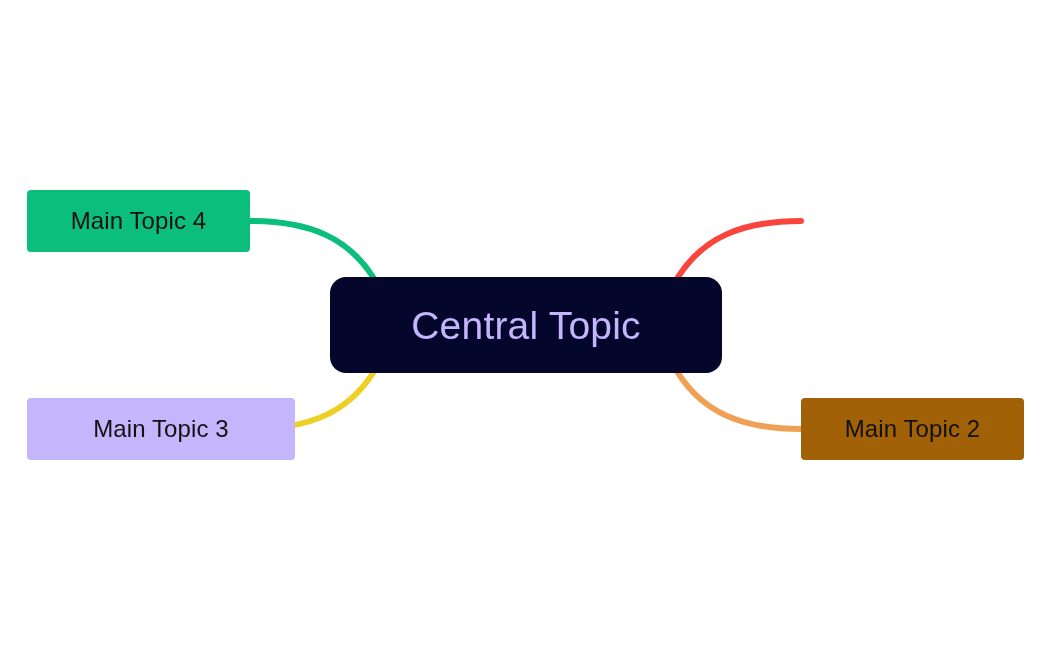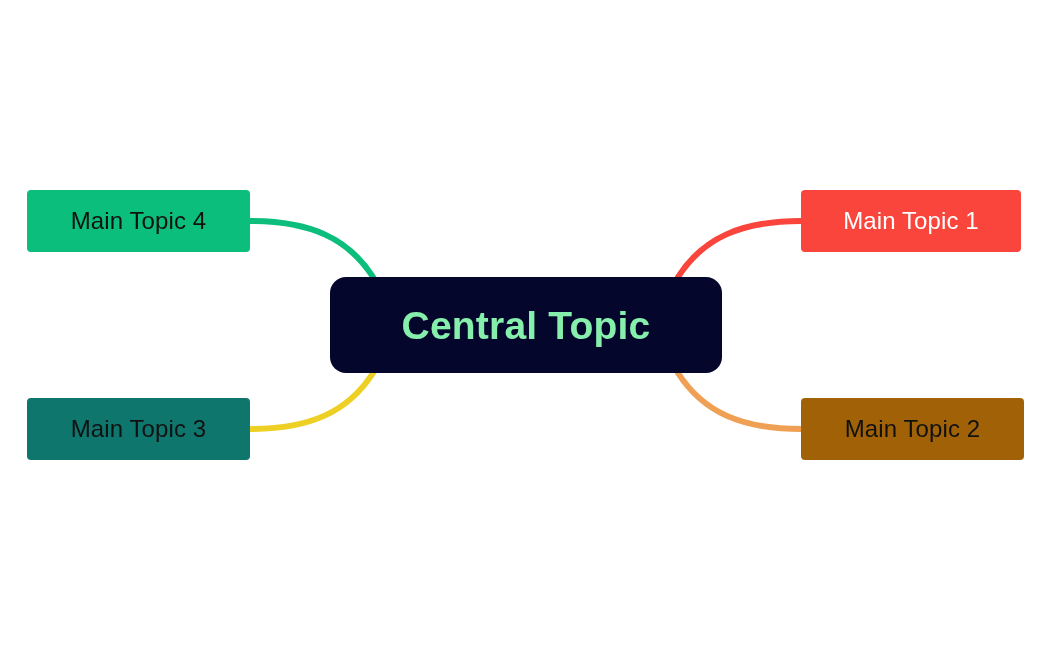--- a/index.html
+++ b/index.html
@@ -43,23 +43,23 @@
   #central-node {
     left: 330px;
     top: 277px;
     width: 392px;
     height: 96px;
     border-radius: 16px;
     background: #05062b;
     z-index: 3;
   }
   #central-node .node-label {
-    color: #86efac;
+    color: #c4b5fd;
     font-size: 39px;
-    font-weight: 700;
+    font-weight: 400;
     letter-spacing: 0.2px;
   }
   .topic-node {
     height: 62px;
     z-index: 3;
     font-size: 24px;
     font-weight: 500;
   }
   #node-topic-1 {
     left: 801px;
@@ -71,22 +71,22 @@
   #node-topic-2 {
     left: 801px;
     top: 398px;
     width: 223px;
     background: #a16207;
   }
   #node-topic-2 .node-label { color: #111111; }
   #node-topic-3 {
     left: 27px;
     top: 398px;
-    width: 223px;
-    background: #0f766e;
+    width: 268px;
+    background: #c4b5fd;
   }
   #node-topic-3 .node-label { color: #111111; }
   #node-topic-4 {
     left: 27px;
     top: 190px;
     width: 223px;
     background: #0cbe7b;
   }
   #node-topic-4 .node-label { color: #111111; }
 </style>
@@ -99,23 +99,20 @@
     <path d="M 250 221 C 310 221 348 238 373 277" fill="none" stroke="#0cbe7b" stroke-width="6" stroke-linecap="round"></path>
     <path d="M 250 429 C 310 429 348 412 373 373" fill="none" stroke="#eed025" stroke-width="6" stroke-linecap="round"></path>
     <path d="M 801 221 C 741 221 703 238 678 277" fill="none" stroke="#f9453c" stroke-width="6" stroke-linecap="round"></path>
     <path d="M 801 429 C 741 429 703 412 678 373" fill="none" stroke="#f0a055" stroke-width="6" stroke-linecap="round"></path>
   </svg>
 
   <div class="node" id="central-node">
     <span class="node-label">Central Topic</span>
   </div>
 
-  <div class="node topic-node" id="node-topic-1">
-    <span class="node-label">Main Topic 1</span>
-  </div>
 
   <div class="node topic-node" id="node-topic-2">
     <span class="node-label">Main Topic 2</span>
   </div>
 
   <div class="node topic-node" id="node-topic-3">
     <span class="node-label">Main Topic 3</span>
   </div>
 
   <div class="node topic-node" id="node-topic-4">

